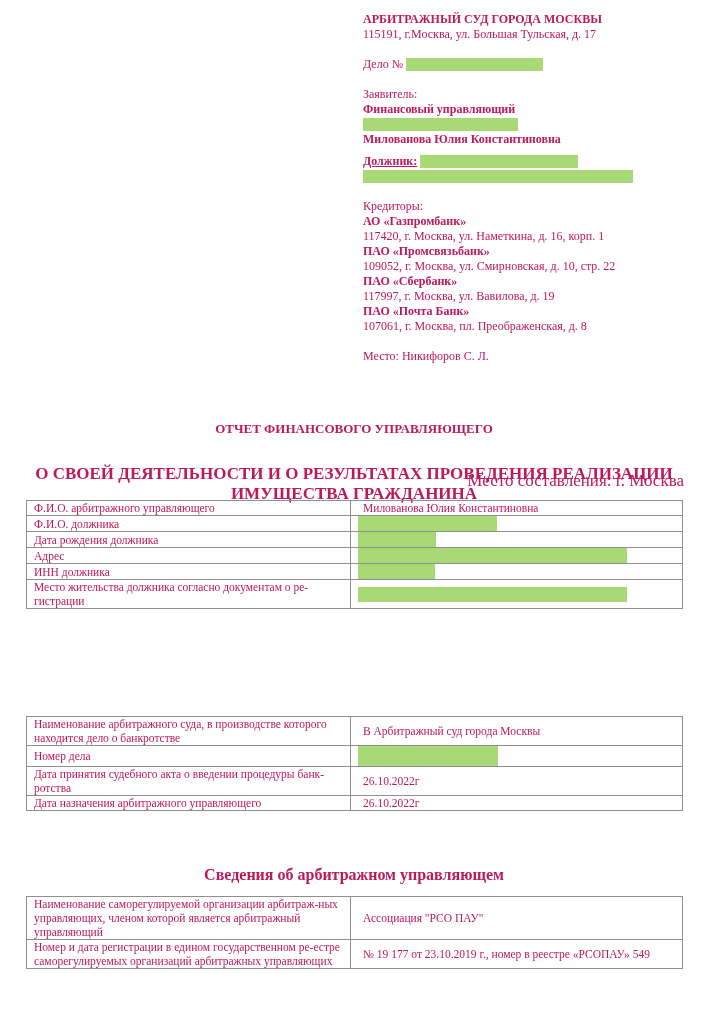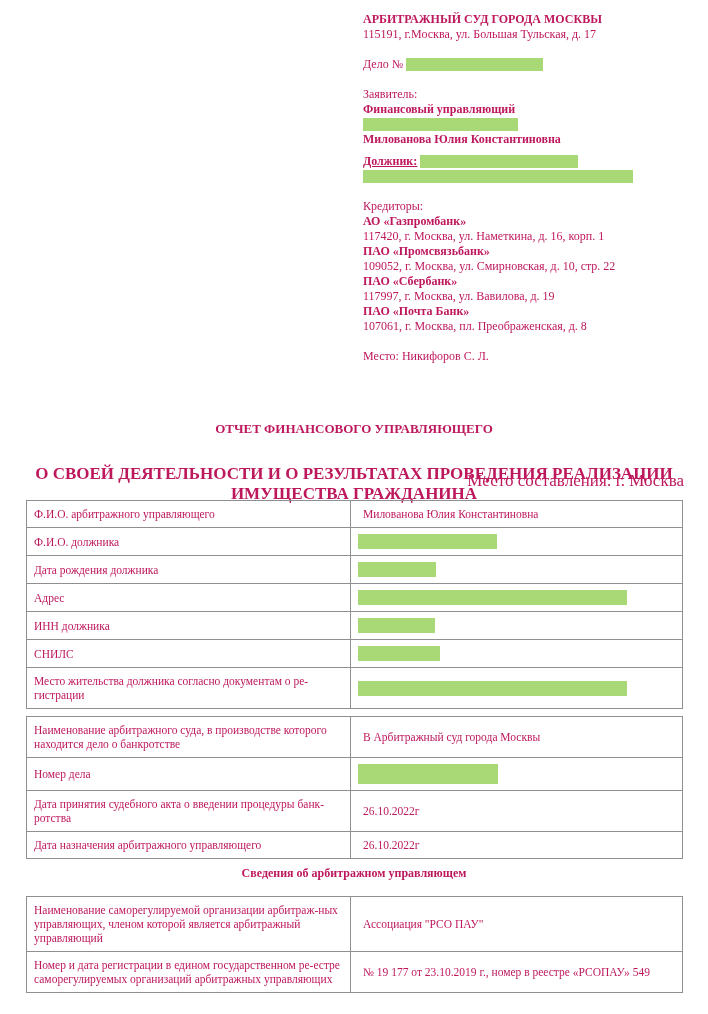--- a/index.html
+++ b/index.html
@@ -25,30 +25,30 @@
     display:inline-block; height:13px; vertical-align:text-bottom;
   }
   .redaction.block { display:block; height:15px; margin-left:-5px; }
   
   .doc-title { position:absolute; left:0; width:708px; text-align:center;
                font-weight:bold; font-size:13px; }
   .doc-title-1 { top:421px; }
   .doc-title-2 { top:464px; font-size:17px; }
   .place-note { position:absolute; top:471px; right:24px; font-size:17px; }
   .section-heading { position:absolute; top:866px; left:0; width:708px;
-                     text-align:center; font-weight:bold; font-size:12px; }
+                     text-align:center; font-weight:bold; font-size:16px; }
   
   table.doc-table {
     position:absolute; left:26px; width:657px;
     border-collapse:collapse; table-layout:fixed;
     font-size:11.5px;
   }
   table.doc-table td {
     border:1px solid var(--table_border,#8f8f8f);
-    line-height:14px; padding:6px 7px; vertical-align:middle;
+    line-height:14px; padding:0 7px; vertical-align:middle;
   }
   table.doc-table td.val { padding-left:12px; }
   .t1 { top:500px; }
   .t1 td { vertical-align:top; }
   .t2 { top:716px; }
   .t3 { top:896px; }
 </style>
 </head>
 <body>
 
@@ -123,26 +123,20 @@
             <div class="redaction block" style="width: 269px; height: 15px;"></div>
           </td>
         </tr>
         <tr>
           <td>ИНН должника</td>
           <td class="val">
             <div class="redaction block" style="width: 77px; height: 15px;"></div>
           </td>
         </tr>
         <tr>
-          <td>СНИЛС</td>
-          <td class="val">
-            <div class="redaction block" style="width: 82px; height: 15px;"></div>
-          </td>
-        </tr>
-        <tr>
           <td>Место жительства должника согласно документам о ре-гистрации</td>
           <td class="val">
             <div class="redaction block" style="width: 269px; height: 15px;"></div>
           </td>
         </tr>
       </tbody>
   </table>
 
   <table class="doc-table t2">
     <colgroup>

